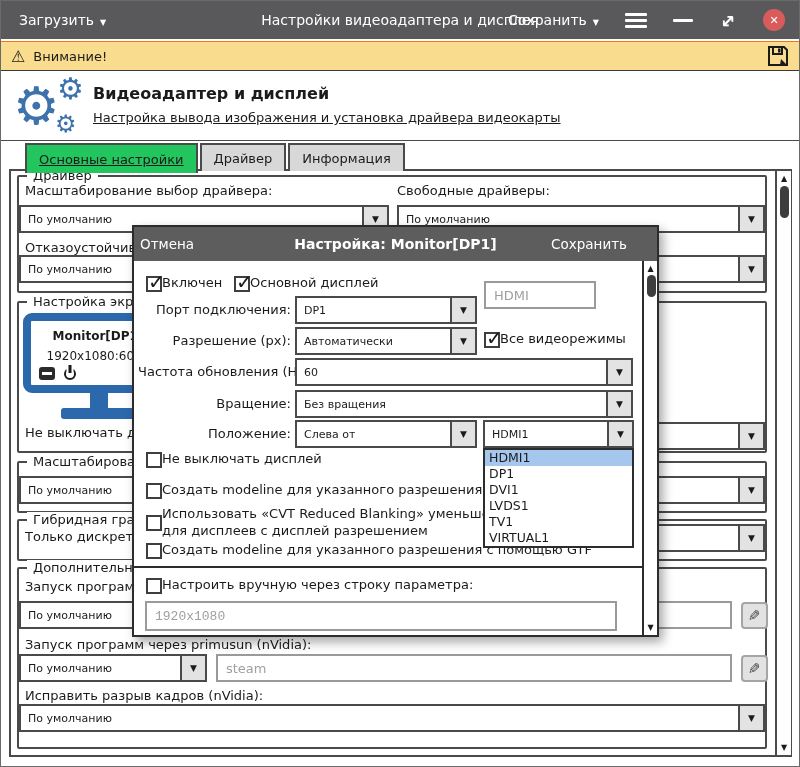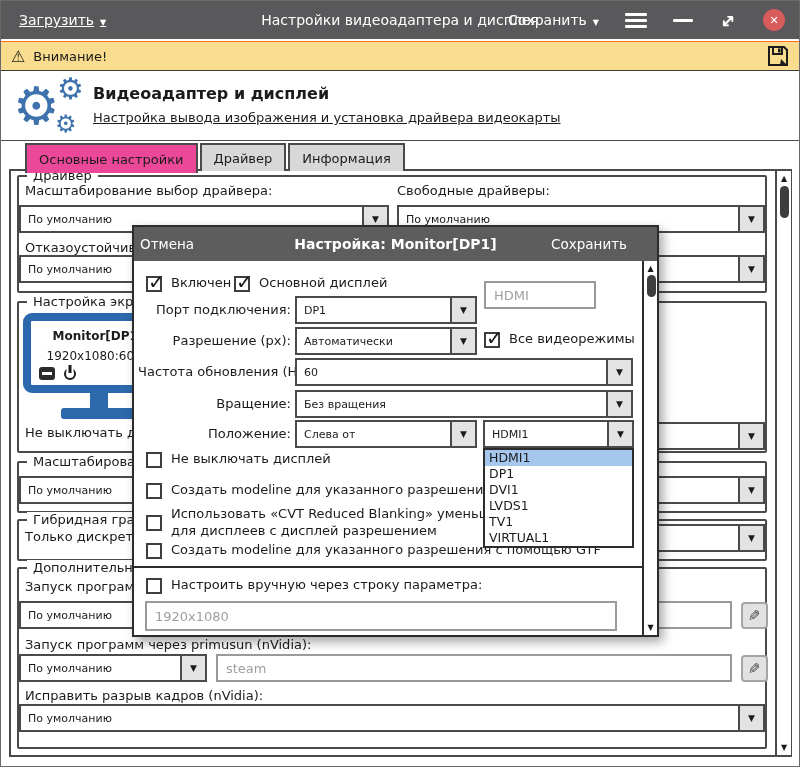--- a/index.html
+++ b/index.html
@@ -6,21 +6,21 @@
   html,body { background:#fff; }
   #app {
     position:relative; width:800px; height:767px; overflow:hidden;
     font-family:"DejaVu Sans","Liberation Sans",sans-serif;
     font-size:13px; color:#1b1b1b; background:#fff;
     border:1px solid #6a6a6a;
   }
   
   .titlebar { position:absolute; left:0; top:0; width:100%; height:38px;
     background:#59595b; display:flex; align-items:center; color:#fff; z-index:5; }
-  .tb-left { display:flex; align-items:center; gap:6px; margin-left:18px; font-size:14px; cursor:pointer;text-decoration:underline; }
+  .tb-left { display:flex; align-items:center; gap:6px; margin-left:18px; font-size:14px; cursor:pointer; }
   .tb-title { position:absolute; left:0; right:0; text-align:center; font-size:14px; pointer-events:none; }
   .tb-right { margin-left:auto; display:flex; align-items:center; gap:24px; margin-right:14px; }
   .tb-save { display:flex; align-items:center; gap:6px; font-size:14px; cursor:pointer; position:relative; z-index:2;}
   .caret::after { content:"▼"; font-size:8px; color:#fff; }
   .burger { width:22px; height:3px; background:#fff; border-radius:1px;
     box-shadow:0 -6px 0 #fff, 0 6px 0 #fff; margin:0 2px; }
   .minbar { width:20px; height:3px; background:#fff; border-radius:1px; }
   .expand { width:22px; height:22px; display:flex; align-items:center; justify-content:center; }
   .expand::after { content:"↔"; display:inline-block; transform:rotate(-45deg); font-size:18px; font-weight:bold; color:#fff; }
   .closebtn { width:22px; height:22px; border-radius:50%; background:#d95c5c;
@@ -38,40 +38,40 @@
     border-bottom:1px solid #4a4a4a; }
   .gear { position:absolute; line-height:1; }
   .gear::after { content:"⚙"; color:#3e72ad; }
   .g1::after { font-size:52px; } .g2::after { font-size:30px; } .g3::after { font-size:24px; }
   .hdr-title { position:absolute; left:92px; top:12px; font-size:16px; font-weight:bold; }
   .hdr-sub { position:absolute; left:92px; top:38px; font-size:13px;text-decoration:underline; }
   
   .tabs { position:absolute; left:24px; top:142px; display:flex; z-index:3; }
   .tab { height:28px; padding:0 12px; display:flex; align-items:center; font-size:13px;
     border:2px solid #4a4a4a; border-bottom:none; background:#d8d8d8; margin-right:2px; cursor:pointer; }
-  .tab.active { background:#ec4899; height:30px; position:relative; z-index:4; }
+  .tab.active { background:#22c55e; height:30px; position:relative; z-index:4;text-decoration:underline; }
   
   .content { position:absolute; left:8px; top:168px; width:783px; height:588px;
     border:2px solid #4a4a4a; background:#fff; }
   .fset { position:absolute; border:2px solid #4a4a4a; border-radius:2px; background:transparent; }
   .fleg { position:absolute; top:-9px; left:8px; background:#fff; padding:0 6px; font-size:13px; white-space:nowrap; }
   .lbl { position:absolute; font-size:13px; white-space:nowrap; }
   
   .combo { position:absolute; height:28px; background:#fff; border:2px solid #4a4a4a;
     display:flex; align-items:center; }
   .cval { padding-left:7px; font-size:11px; white-space:nowrap; overflow:hidden; }
   .dbtn { margin-left:auto; width:25px; align-self:stretch; background:#e3e3e3;
     border-left:2px solid #4a4a4a; display:flex; align-items:center; justify-content:center; flex:none; }
   .dbtn::after { content:"▼"; font-size:9px; color:#1b1b1b; }
   
   .tin { position:absolute; height:28px; background:#fff; border:2px solid #9a9a9a;
     font-family:inherit; font-size:13px; padding-left:8px; color:#333; outline:none; }
   .tin::placeholder { color:#9f9f9f; opacity:1; }
   
-  .chkrow { position:absolute; display:flex; align-items:flex-start; gap:9px; }
+  .chkrow { position:absolute; display:flex; align-items:flex-start; }
   .cb { width:16px; height:16px; border:2px solid #3e3e3e; background:#fff; position:relative; flex:none; margin-top:1px; }
   .cb.checked::after { content:"✓"; position:absolute; left:0px; top:-8px; font-size:20px; font-weight:bold; color:#1b1b1b; }
   .clbl { font-size:13px; white-space:nowrap; }
   
   .editbtn { position:absolute; width:27px; height:27px; background:#e2e2e2;
     border:2px solid #a5a5a5; border-radius:4px; display:flex; align-items:center; justify-content:center; }
   .editbtn::after { content:"✎"; font-size:15px; color:#4a4a4a; transform:scaleX(-1); }
   
   .sbar { position:absolute; background:#fff; border-left:2px solid #4a4a4a; }
   .sthumb { position:absolute; left:3px; width:9px; background:#3d3d3d; border-radius:5px; }
@@ -334,21 +334,21 @@
       <span class="cb"></span>
       <span class="clbl">Создать modeline для указанного разрешения с помощью GTF</span>
     </div>
 
     <div class="msep" style="top:339px"></div>
 
     <div class="chkrow" style="left:12px; top:350px">
       <span class="cb"></span>
       <span class="clbl">Настроить вручную через строку параметра:</span>
     </div>
-    <input class="tin" style="left: 11px; top: 374px; width: 472px; height: 30px;" placeholder="1920x1080">
+    <input class="tin" style="left: 11px; top: 374px; width: 472px; height: 30px; font-family: Liberation Mono, monospace;" placeholder="1920x1080">
 
     <div class="sbar">
       <span class="sarrow sup" style="top:3px"></span>
       <div class="sthumb" style="top:14px; height:22px"></div>
       <span class="sarrow sdn" style="bottom:3px"></span>
     </div>
 
     <div class="popup">
       <div class="pitem sel">HDMI1</div>
       <div class="pitem">DP1</div>

